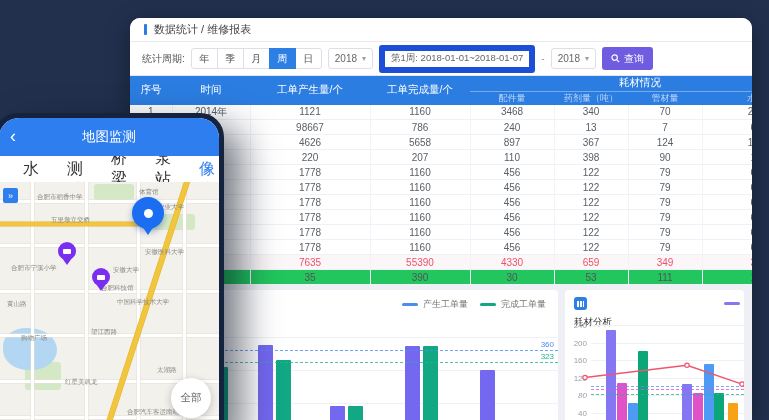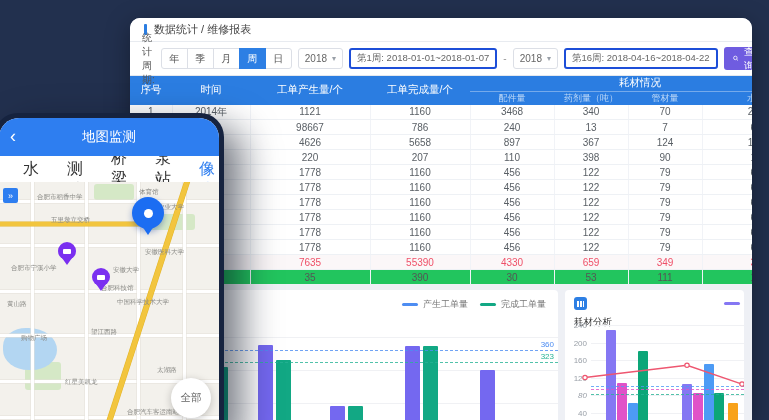--- a/index.html
+++ b/index.html
@@ -14,21 +14,21 @@
   .accent { width:3px; height:11px; background:#2b7de1; border-radius:1px; }
   .breadcrumb-text { font-size:11px; color:#444; }
 
   .filter-row { height:34px; background:#fff; display:flex; align-items:center; padding:0 12px; gap:6px; font-size:10px; color:#555; border-bottom:1px solid #e4e8ee; }
   .seg { width:27px; height:21px; line-height:19px; text-align:center; border:1px solid #dcdfe6; background:#fff; margin-left:-1px; font-size:10px; color:#555; cursor:pointer; }
   .seg:first-child { border-radius:3px 0 0 3px; margin-left:0; }
   .seg:last-child { border-radius:0 3px 3px 0; }
   .seg.active { background:#2d7fe4; border-color:#2d7fe4; color:#fff; position:relative; z-index:1; }
   .selbox { height:21px; border:1px solid #dcdfe6; border-radius:3px; display:flex; align-items:center; gap:5px; padding:0 6px; color:#666; background:#fff; }
   .caret { font-size:8px; color:#9aa0a8; }
-  .inputbox { height:21px; border:2px solid #1d4ed8; border-radius:3px; display:flex; align-items:center; padding:8px 6px; color:#666; background:#fff; font-size:9.5px; white-space:nowrap; }
+  .inputbox { height:21px; border:6px solid #1d4ed8; border-radius:3px; display:flex; align-items:center; padding:8px 6px; color:#666; background:#fff; font-size:9.5px; white-space:nowrap; }
   .dash-sep { color:#999; }
   .btn { height:23px; border:none; border-radius:3px; color:#fff; font-size:10px; display:flex; align-items:center; gap:4px; padding:0 9px; cursor:pointer; font-family:inherit; }
   .btn-query { background:#6f5ce0; }
 
   
   table { border-collapse:collapse; table-layout:fixed; width:680px; background:#fff; }
   thead th { background:#2b7de1; color:#fff; font-weight:normal; font-size:10.5px; }
   tr.h1 th { height:15px; }
   tr.h2 th { height:12px; font-size:9px; color:#bdd8f7; }
   th.group { border-bottom:1px solid rgba(255,255,255,.35); }
@@ -106,21 +106,20 @@
     <span class="selbox">
       <span>2018</span>
       <span class="caret">▾</span>
     </span>
     <span class="inputbox">第1周: 2018-01-01~2018-01-07</span>
     <span class="dash-sep">-</span>
     <span class="selbox">
       <span>2018</span>
       <span class="caret">▾</span>
     </span>
-    <span class="inputbox">第16周: 2018-04-16~2018-04-22</span>
     <button class="btn btn-query">
       <svg width="9" height="9" viewBox="0 0 10 10">
           <circle cx="4" cy="4" r="3" fill="none" stroke="#fff" stroke-width="1.3"></circle>
           <line x1="6.2" y1="6.2" x2="9" y2="9" stroke="#fff" stroke-width="1.3"></line>
         </svg>
       <span>查询</span>
     </button>
 
   </div>
 

